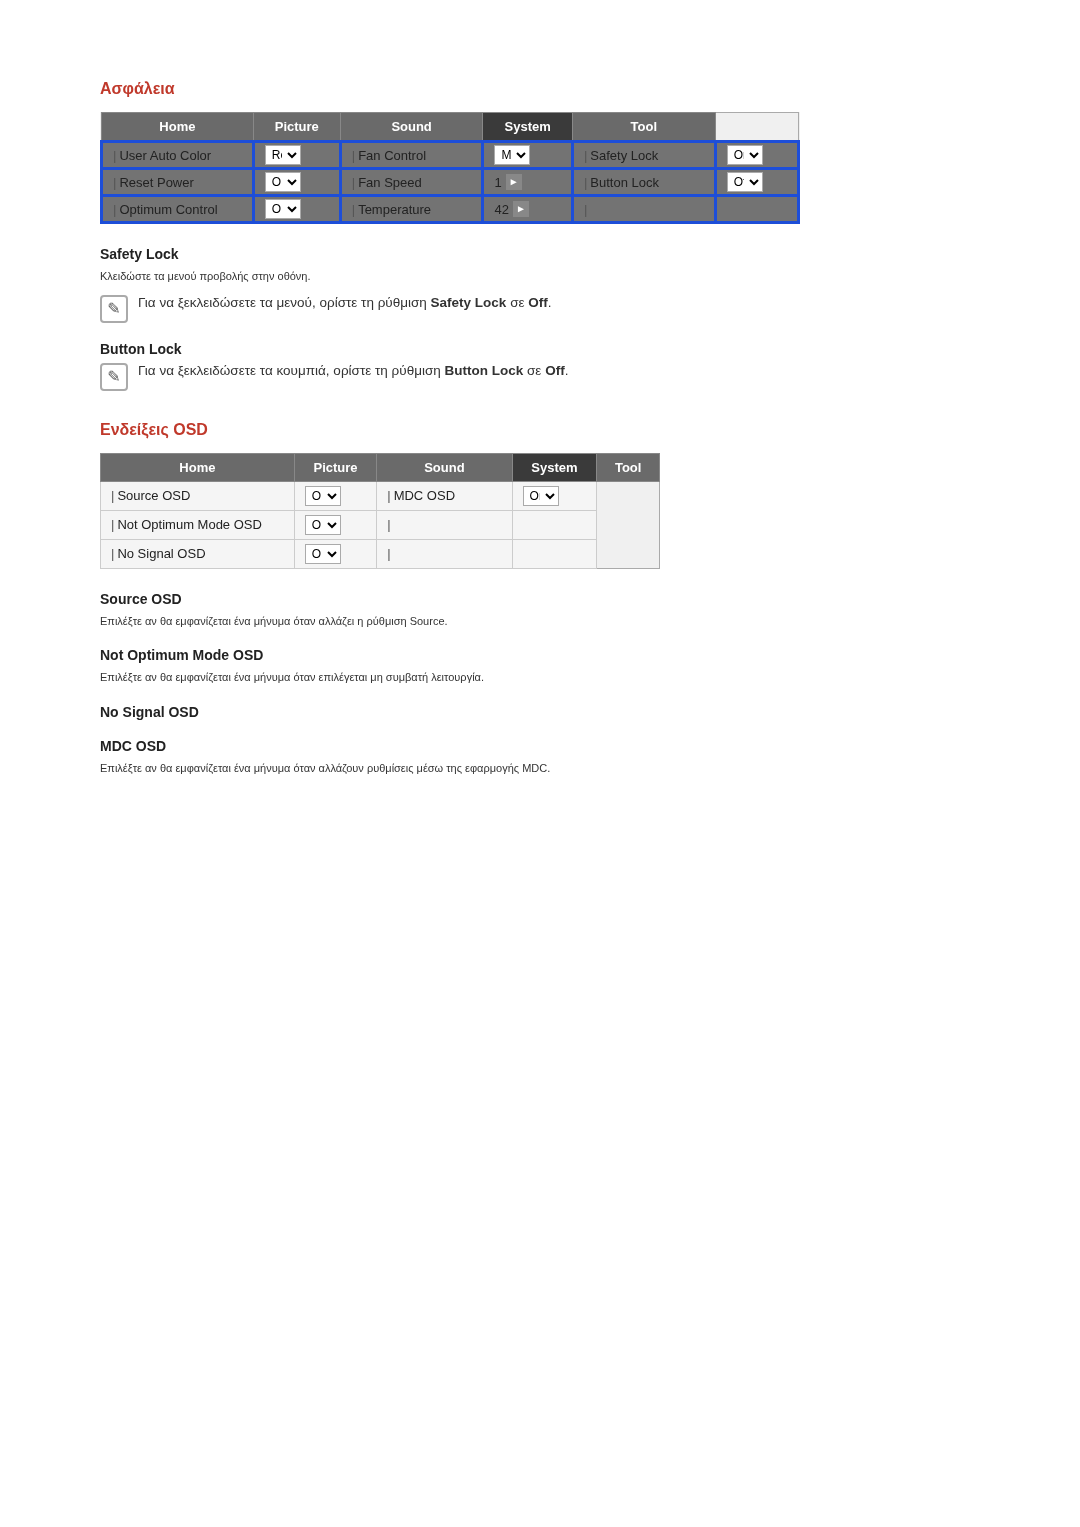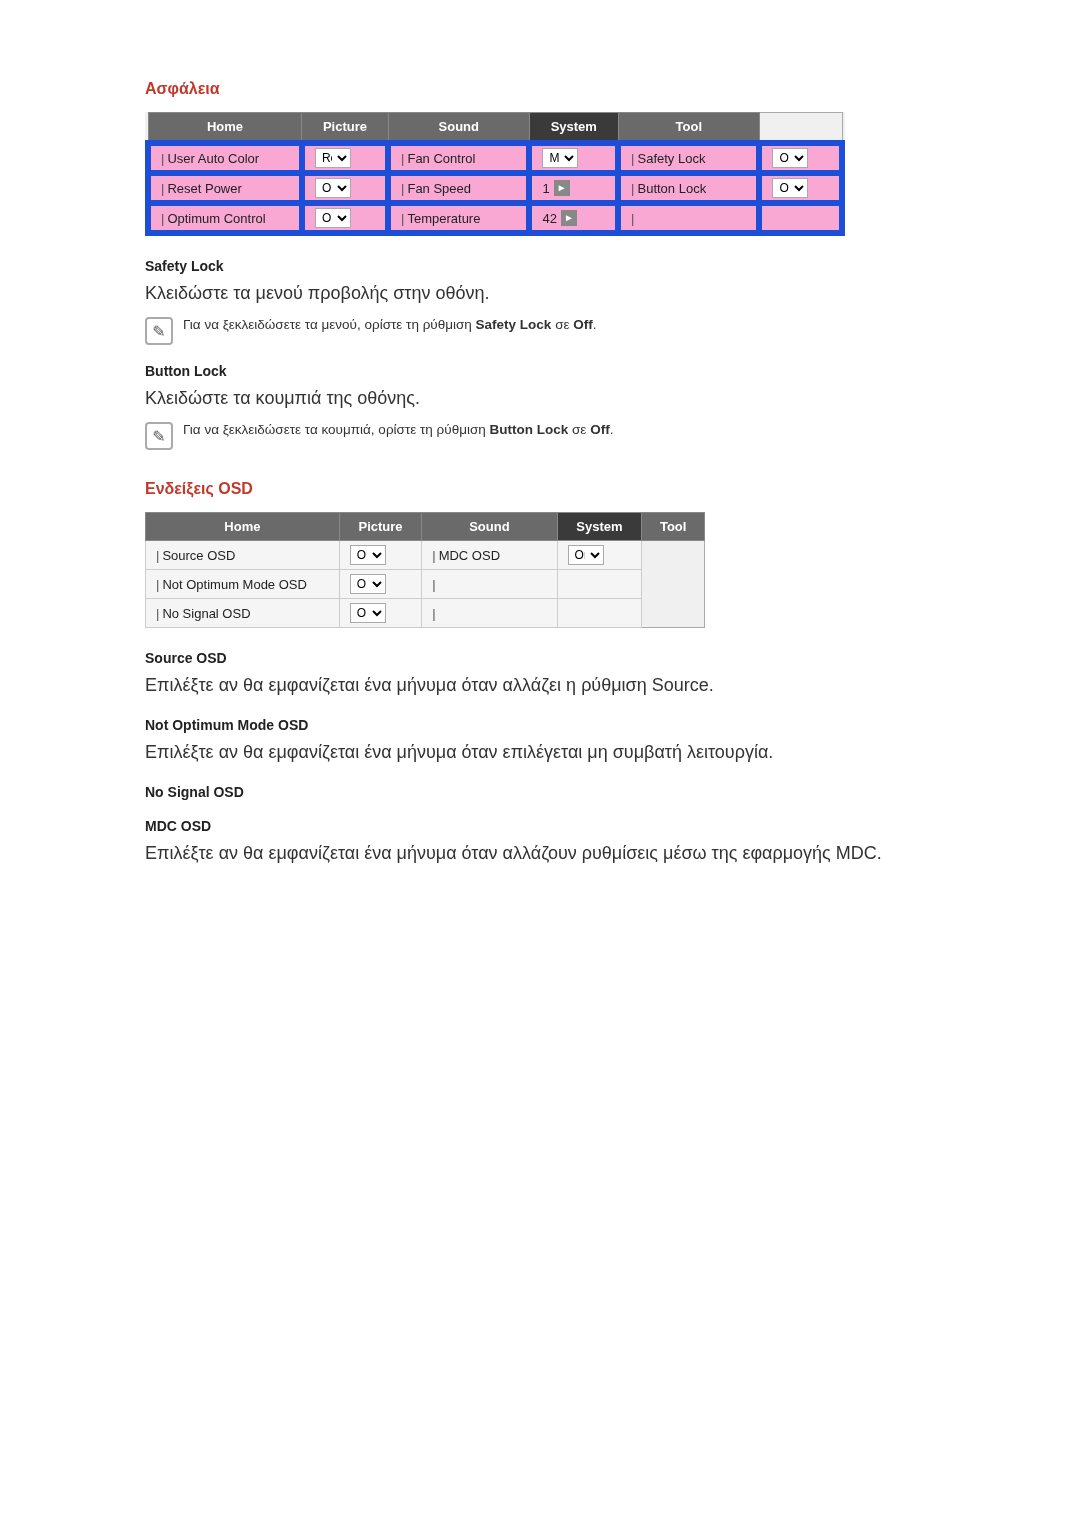--- a/index.html
+++ b/index.html
@@ -36,22 +36,22 @@
       font-size: 13px;
       padding: 6px 14px;
       border: 1px solid #888;
       text-align: center;
     }
     .menu-table th.active {
       background: #3a3a3a;
     }
     .menu-table td {
       padding: 2px 10px;
-      border: 6px solid #1d4ed8;
-      background: #f9a8d4;
+      border: 3px solid #1d4ed8;
+      background: #737373;
       font-size: 13px;
       vertical-align: middle;
     }
     .menu-table .col-section {
       border-right: 2px solid #888;
     }
     .label-cell {
       color: #222;
       white-space: nowrap;
       min-width: 120px;
@@ -92,21 +92,21 @@
     
     .sub-heading {
       font-weight: bold;
       font-size: 14px;
       margin-top: 18px;
       margin-bottom: 6px;
     }
 
     
     .body-text {
-      font-size: 18px;
+      font-size: 11px;
       color: #333;
       margin-bottom: 10px;
       line-height: 1.5;
     }
 
     
     .note-row {
       display: flex;
       align-items: flex-start;
       gap: 10px;
@@ -124,21 +124,20 @@
       align-items: center;
       justify-content: center;
       font-size: 16px;
       color: #555;
       margin-top: 0;
     }
 
     
     .section-block {
       margin-bottom: 30px;
-      margin-left: 45px;
     }
 
     
     .menu-table-sm {
       border: 1px solid #aaa;
       border-collapse: collapse;
       width: 560px;
       margin-bottom: 22px;
       background: #f0f0f0;
     }
@@ -250,21 +249,20 @@
   <div class="sub-heading">Safety Lock</div>
   <p class="body-text">Κλειδώστε τα μενού προβολής στην οθόνη.</p>
   <div class="note-row">
     <div class="pencil-icon">✎</div>
     <span>
       Για να ξεκλειδώσετε τα μενού, ορίστε τη ρύθμιση <strong>Safety Lock</strong> σε <strong>Off</strong>.
     </span>
   </div>
 
   <div class="sub-heading">Button Lock</div>
-  <p class="body-text">Κλειδώστε τα κουμπιά της οθόνης.</p>
   <div class="note-row">
     <div class="pencil-icon">✎</div>
     <span>
       Για να ξεκλειδώσετε τα κουμπιά, ορίστε τη ρύθμιση <strong>Button Lock</strong> σε <strong>Off</strong>.
     </span>
   </div>
 </div>
 
 <div class="section-block">
   <div class="section-title">Ενδείξεις OSD</div>

